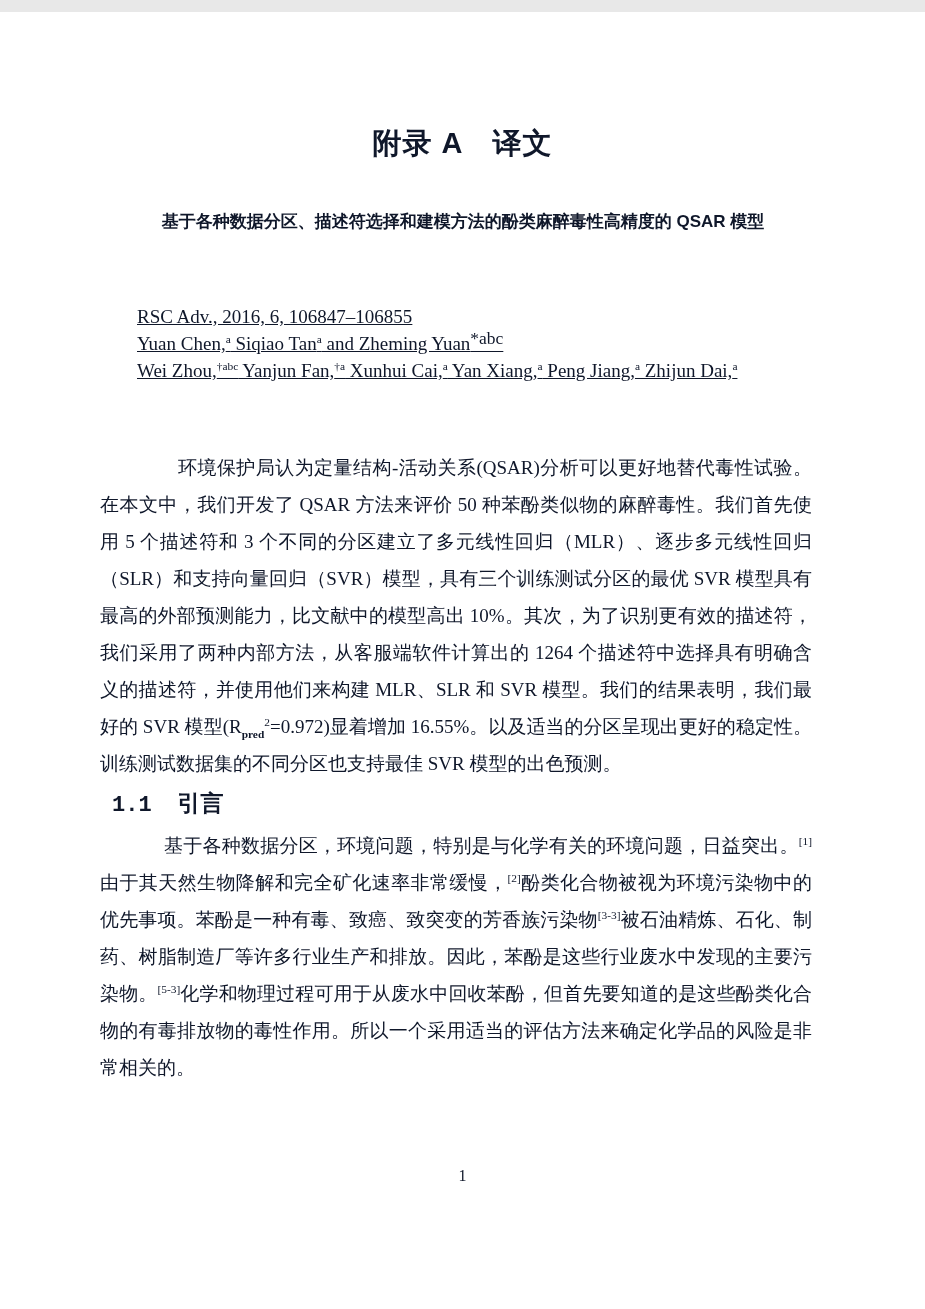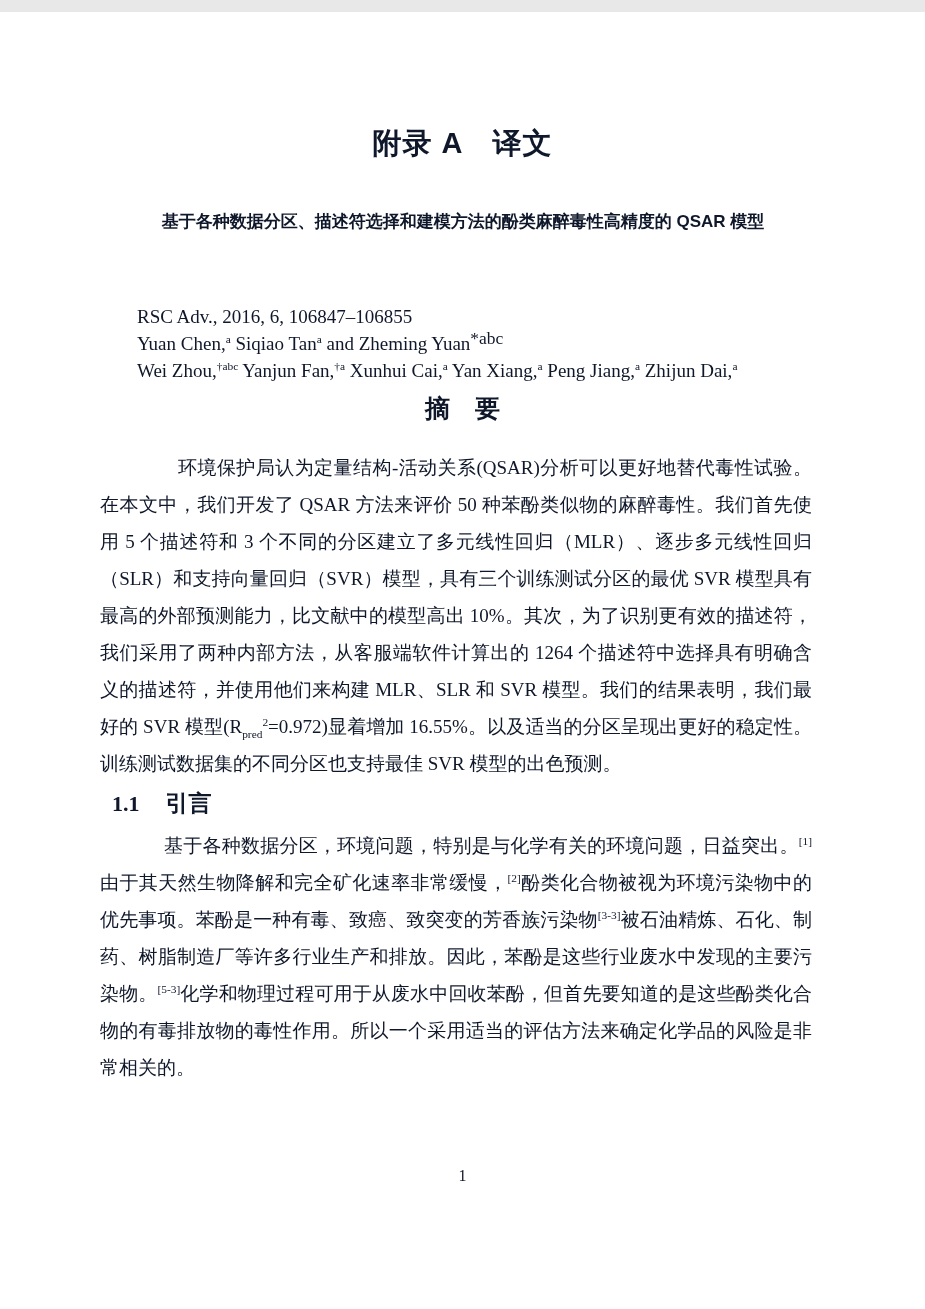--- a/index.html
+++ b/index.html
@@ -29,20 +29,21 @@
     font-weight: bold;
     font-size: 17px;
     line-height: 39px;
   }
   .pub-block {
     position: absolute;
     top: 291px; left: 137px; width: 672px;
     font-family: "Liberation Serif", serif;
     font-size: 19px;
     line-height: 27px;
+    text-decoration: underline;
   }
   .pub-block .line { white-space: nowrap; }
   .abstract-heading {
     position: absolute;
     top: 380px; left: 0; width: 100%;
     text-align: center;
     font-family: "Liberation Sans", sans-serif;
     font-weight: bold;
     font-size: 25px;
   }
@@ -57,21 +58,21 @@
     top: 437px; left: 100px; width: 712px;
     text-indent: 78px;
   }
   .section-heading {
     position: absolute;
     top: 776px; left: 112px;
     font-size: 22px;
     font-weight: bold;
   }
   .section-number {
-    font-family: Liberation Serif, serif;
+    font-family: Liberation Mono, monospace;
     margin-right: 26px;
   }
   .section-title {
     font-family: "Liberation Sans", sans-serif;
     font-size: 23px;
   }
   .intro-body {
     position: absolute;
     top: 815px; left: 100px; width: 712px;
     text-indent: 64px;
@@ -85,20 +86,21 @@
   }
   .rich sup, .pub-block sup {
     font-size: 0.6em;
     line-height: 0;
     vertical-align: super;
   }
   .rich sub {
     font-size: 0.6em;
     line-height: 0;
     vertical-align: sub;
+    font-weight: bold;
   }
   .bigsup {
     font-size: 0.92em;
     line-height: 0;
     vertical-align: 6px;
   }
 </style>
 </head>
 <body>
 
@@ -107,21 +109,20 @@
   <div class="appendix-heading">附录 A　译文</div>
 
   <div class="doc-title">基于各种数据分区、描述符选择和建模方法的酚类麻醉毒性高精度的 QSAR 模型</div>
 
   <div class="pub-block">
     <div class="line">RSC Adv., 2016, 6, 106847–106855</div>
     <div class="line rich"><span>Yuan Chen,</span><sup>a</sup><span> Siqiao Tan</span><sup>a</sup><span> and Zheming Yuan</span><span class="bigsup">*abc</span></div>
     <div class="line rich"><span>Wei Zhou,</span><sup>†abc</sup><span> Yanjun Fan,</span><sup>†a</sup><span> Xunhui Cai,</span><sup>a</sup><span> Yan Xiang,</span><sup>a</sup><span> Peng Jiang,</span><sup>a</sup><span> Zhijun Dai,</span><sup>a</sup></div>
   </div>
 
-  <div class="abstract-heading">摘　要</div>
 
   <div class="body-para abstract-body rich"><span>环境保护局认为定量结构-活动关系(QSAR)分析可以更好地替代毒性试验。在本文中，我们开发了 QSAR 方法来评价 50 种苯酚类似物的麻醉毒性。我们首先使用 5 个描述符和 3 个不同的分区建立了多元线性回归（MLR）、逐步多元线性回归（SLR）和支持向量回归（SVR）模型，具有三个训练测试分区的最优 SVR 模型具有最高的外部预测能力，比文献中的模型高出 10%。其次，为了识别更有效的描述符，我们采用了两种内部方法，从客服端软件计算出的 1264 个描述符中选择具有明确含义的描述符，并使用他们来构建 MLR、SLR 和 SVR 模型。我们的结果表明，我们最好的 SVR 模型(R</span><sub>pred</sub><sup>2</sup><span>=0.972)显着增加 16.55%。以及适当的分区呈现出更好的稳定性。训练测试数据集的不同分区也支持最佳 SVR 模型的出色预测。</span></div>
 
   <div class="section-heading">
     <span class="section-number">1.1</span><span class="section-title">引言</span>
   </div>
 
   <div class="body-para intro-body rich"><span>基于各种数据分区，环境问题，特别是与化学有关的环境问题，日益突出。</span><sup>[1]</sup><span>由于其天然生物降解和完全矿化速率非常缓慢，</span><sup>[2]</sup><span>酚类化合物被视为环境污染物中的优先事项。苯酚是一种有毒、致癌、致突变的芳香族污染物</span><sup>[3-3]</sup><span>被石油精炼、石化、制药、树脂制造厂等许多行业生产和排放。因此，苯酚是这些行业废水中发现的主要污染物。</span><sup>[5-3]</sup><span>化学和物理过程可用于从废水中回收苯酚，但首先要知道的是这些酚类化合物的有毒排放物的毒性作用。所以一个采用适当的评估方法来确定化学品的风险是非常相关的。</span></div>
 
   <div class="page-number">1</div>

